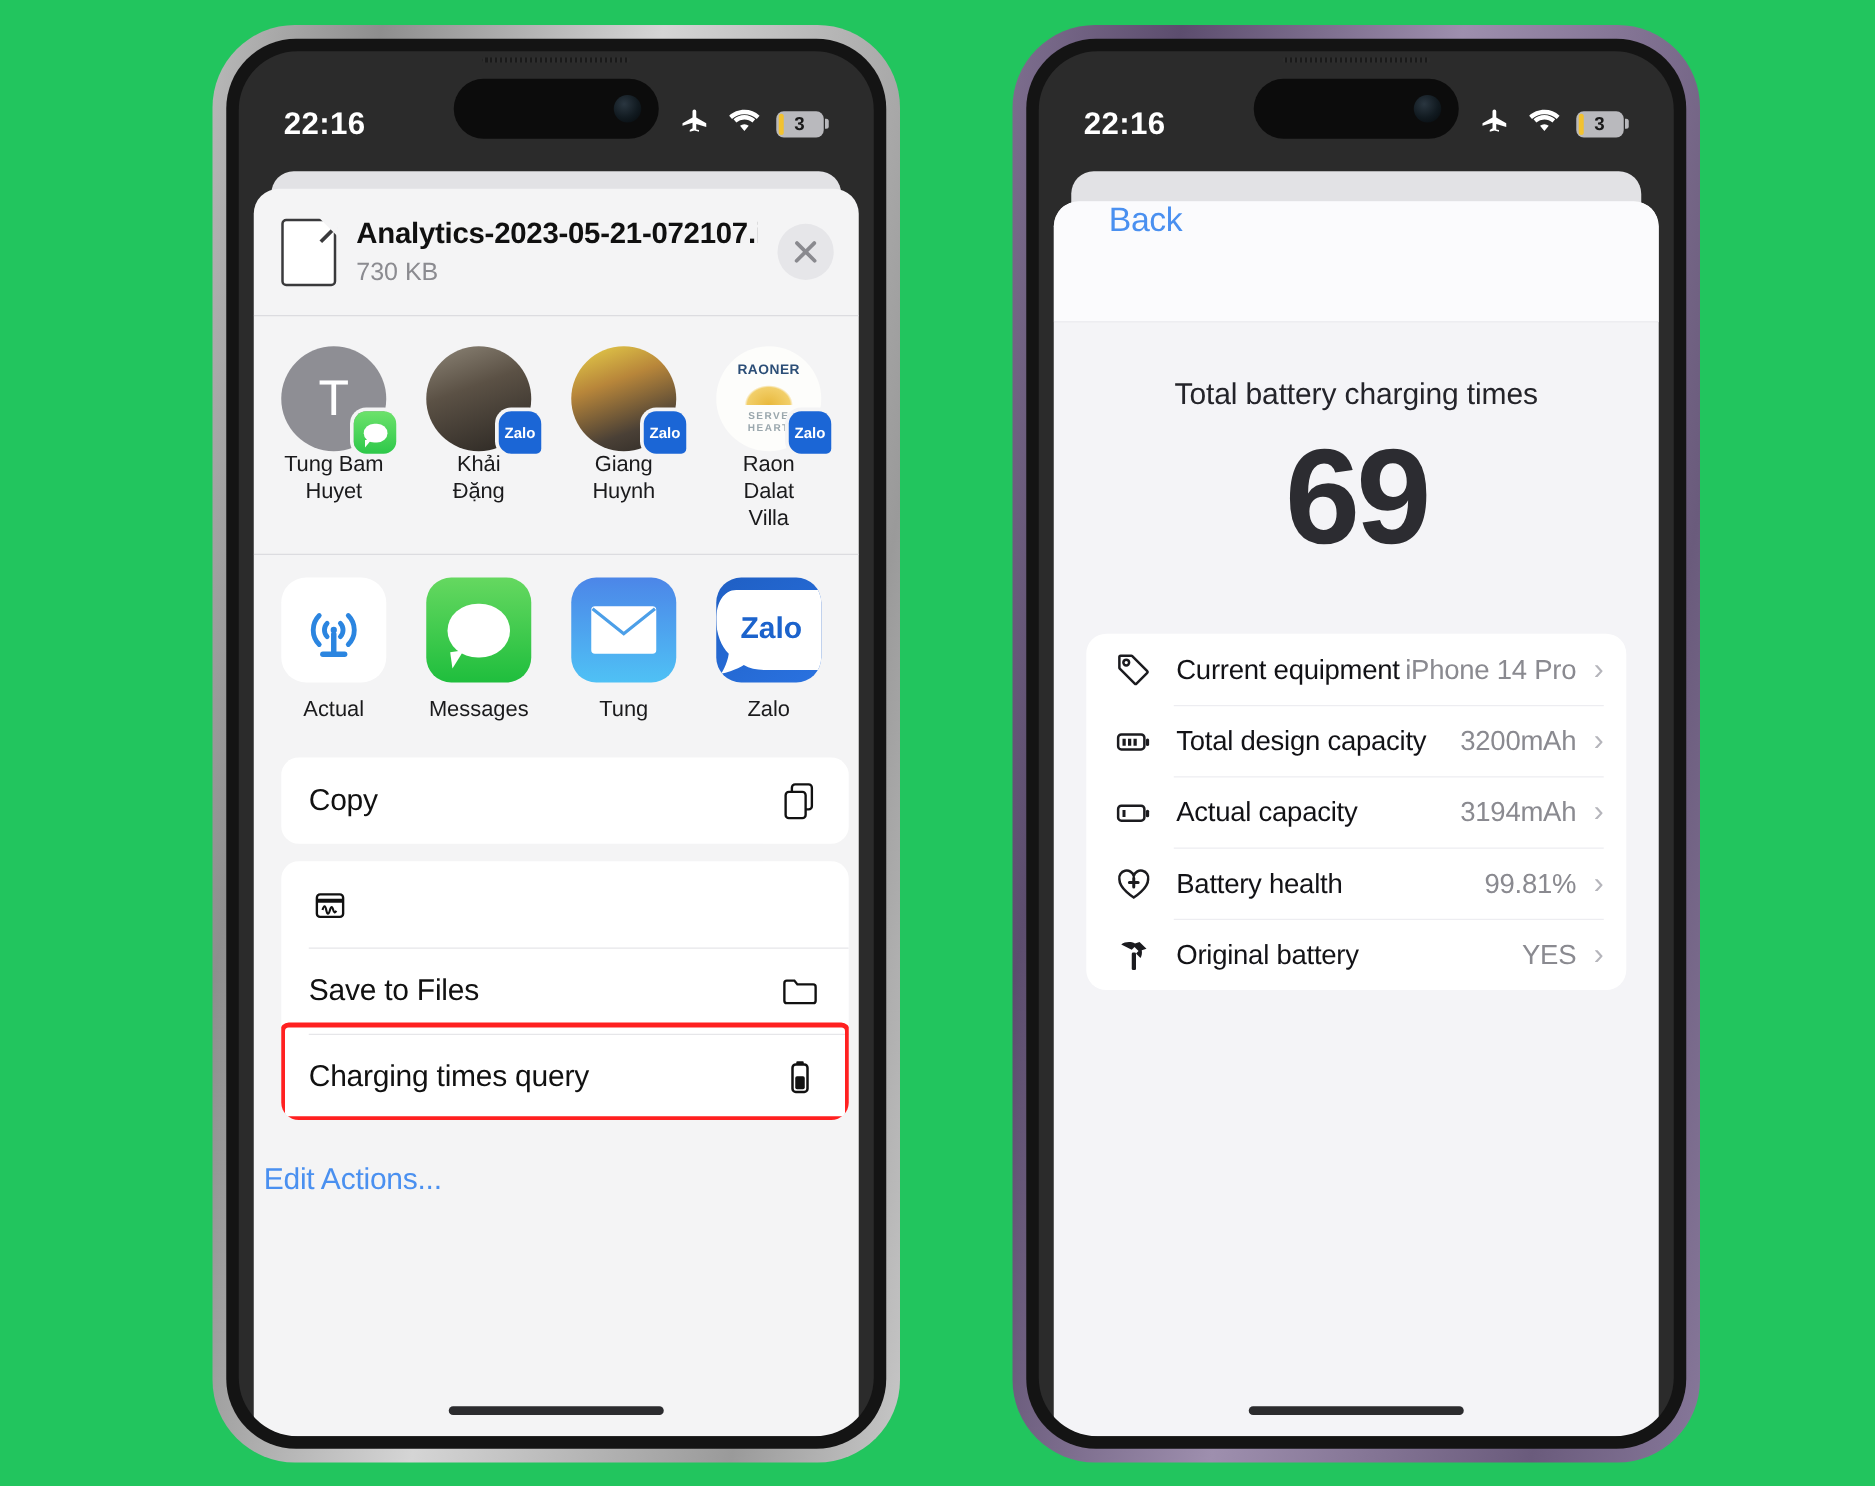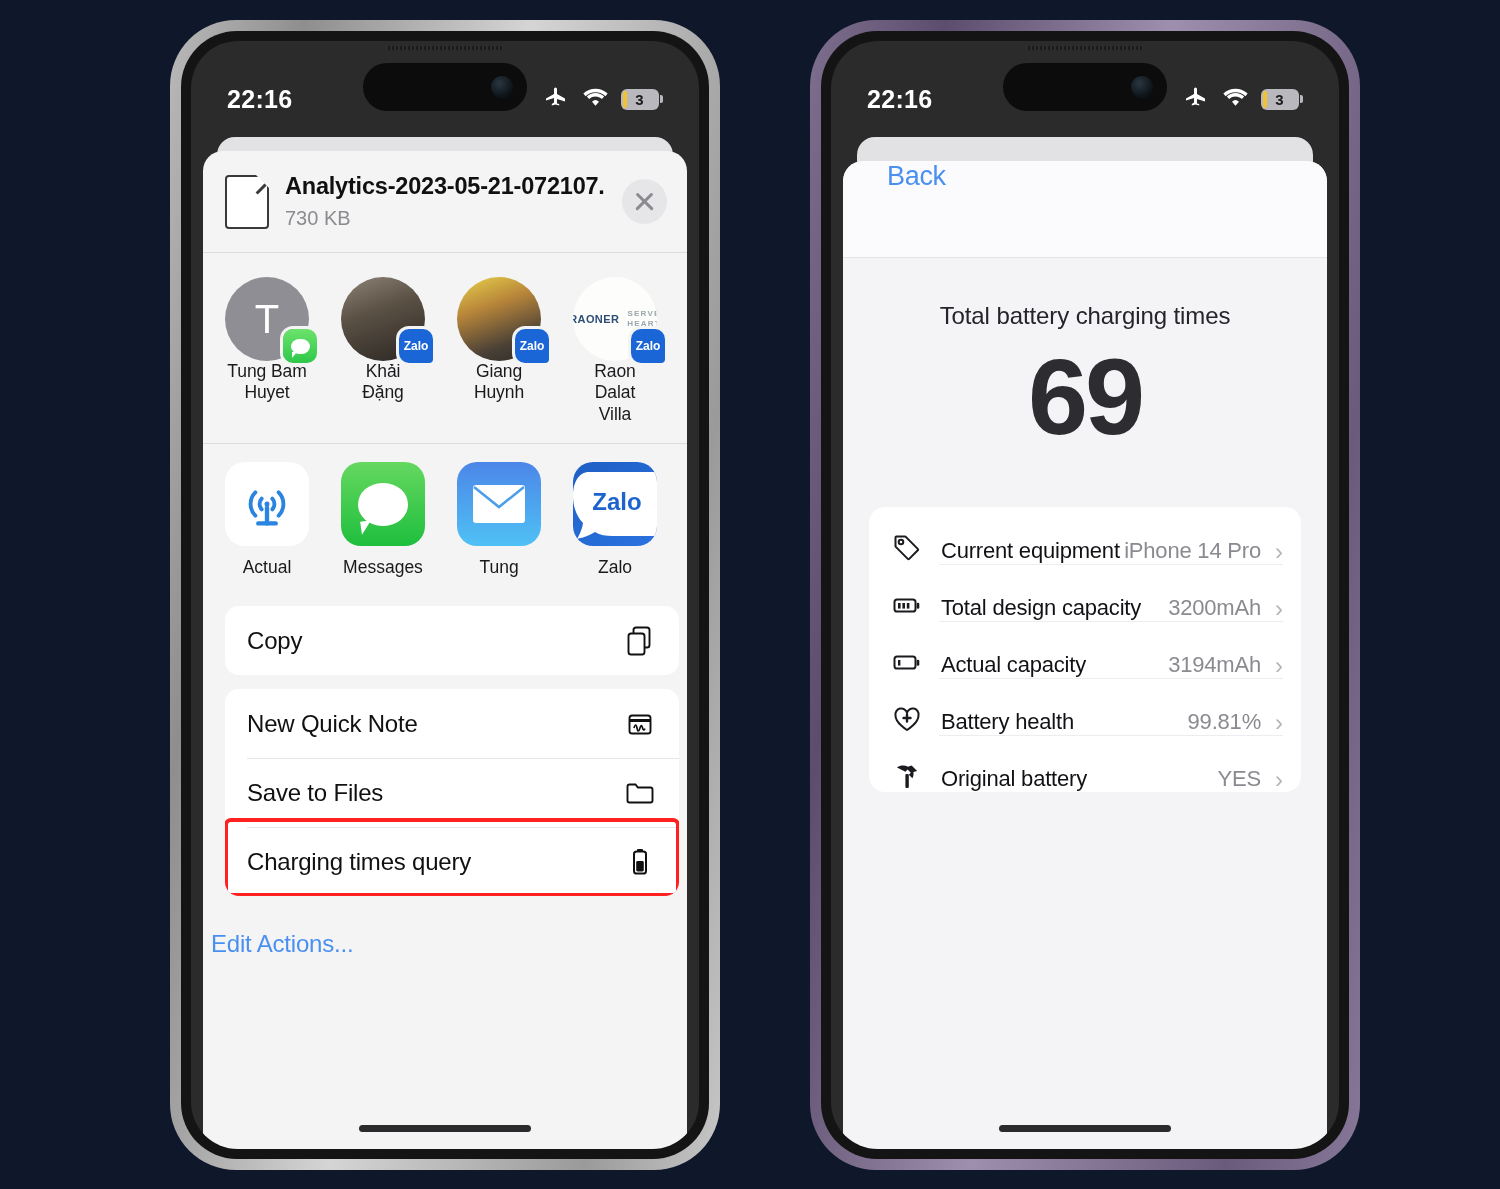--- a/index.html
+++ b/index.html
@@ -4,21 +4,21 @@
 <style>
   html, body {
     margin: 0; padding: 0;
     width: 1500px; height: 1189px;
     overflow: hidden;
     font-family: "Liberation Sans", sans-serif;
   }
   #stage {
     position: relative;
     width: 1500px; height: 1189px;
-    background: #0f172a;
+    background: #22c55e;
   }
 
   
   .phone {
     position: absolute;
     border-radius: 66px;
     box-sizing: border-box;
     padding: 11px;
   }
   .phone.left  { left: 170px; top: 20px;  width: 550px; height: 1150px;
@@ -258,21 +258,21 @@
     margin-top: 44px; letter-spacing: -.1px;
   }
   .bt-count {
     text-align:center; font-size: 108px; font-weight: 700;
     color: #2c2c31; letter-spacing: -3px; margin-top: 10px; line-height: 1.05;
   }
 
   .info-card {
     margin: 54px 26px 0 26px; background:#fff; border-radius: 16px; overflow:hidden;
   }
-  .info-row { height: 57px; display:flex; align-items:flex-end; padding: 0 18px 0 22px; position: relative; }
+  .info-row { height: 57px; display:flex; align-items:center; padding: 0 18px 0 22px; position: relative; }
   .info-row + .info-row::before {
     content:""; position:absolute; left: 70px; right: 18px; top:0; height:1px; background:#ededf1;
   }
   .info-ico { width: 32px; height: 32px; flex:0 0 auto; margin-right: 18px; color:#1b1b1f; }
   .info-ico svg { width:100%; height:100%; display:block; }
   .info-label { font-size: 22px; color: #121216; letter-spacing: -.2px; }
   .info-val { margin-left:auto; font-size: 22px; color: #8a8a90; letter-spacing: -.2px; }
   .chev { margin-left: 14px; color:#b5b5bb; font-size: 24px; line-height: 1; font-weight: 500;}
 
   
@@ -367,21 +367,21 @@
                 <div class="badge zalo">Zalo</div>
               </div>
               <div class="cname">
                 <div>Giang</div>
                 <div>Huynh</div>
               </div>
             </div>
 
             <div class="contact">
               <div class="avatar-wrap">
-                <div class="avatar" style="background:#fdfdfb; flex-direction:row; gap:4px;">
+                <div class="avatar" style="background:#fdfdfb; flex-direction:column; gap:4px;">
                   <span style="font-size:11px;font-weight:700;color:#2c4e77;letter-spacing:.4px;">RAONER</span>
                   <span style="display:block;width:44px;height:18px;background:radial-gradient(ellipse at 50% 100%,#e8b83c 0%,#f2cf6a 55%,transparent 62%);"></span>
                   <span style="font-size:8px;font-weight:700;color:#9aa7ad;letter-spacing:1.2px;line-height:1.25;">SERVE<br>HEART</span>
                 </div>
                 <div class="badge zalo">Zalo</div>
               </div>
               <div class="cname">
                 <div>Raon Dalat</div>
                 <div>Villa</div>
               </div>
@@ -446,21 +446,20 @@
                   <svg viewBox="0 0 34 34" fill="none" stroke="#111" stroke-width="1.9">
                     <rect x="10.5" y="3.5" width="16" height="20" rx="2.6"></rect>
                     <rect x="5.5" y="9.5" width="16" height="21" rx="2.6" fill="#fff"></rect>
                   </svg>
                 </div>
               </div>
             </div>
 
             <div class="card" style="position:relative;">
               <div class="action">
-                <div class="label">New Quick Note</div>
                 <div class="glyph">
                   <svg viewBox="0 0 34 34" fill="none" stroke="#111" stroke-width="1.9">
                     <rect x="6.5" y="8.5" width="21" height="18" rx="2.6"></rect>
                     <path d="M6.5 13.5h21" stroke-width="3.2"></path>
                     <path d="M11 21c1.2-4 2.2-4 3 0 .8 4 1.8 4 3 0 .9-3.2 1.8-3.2 2.6 0 .6 2.4 1.4 2.6 2.4.6" stroke-width="1.7"></path>
                   </svg>
                 </div>
               </div>
               <div class="action">
                 <div class="label">Save to Files</div>

